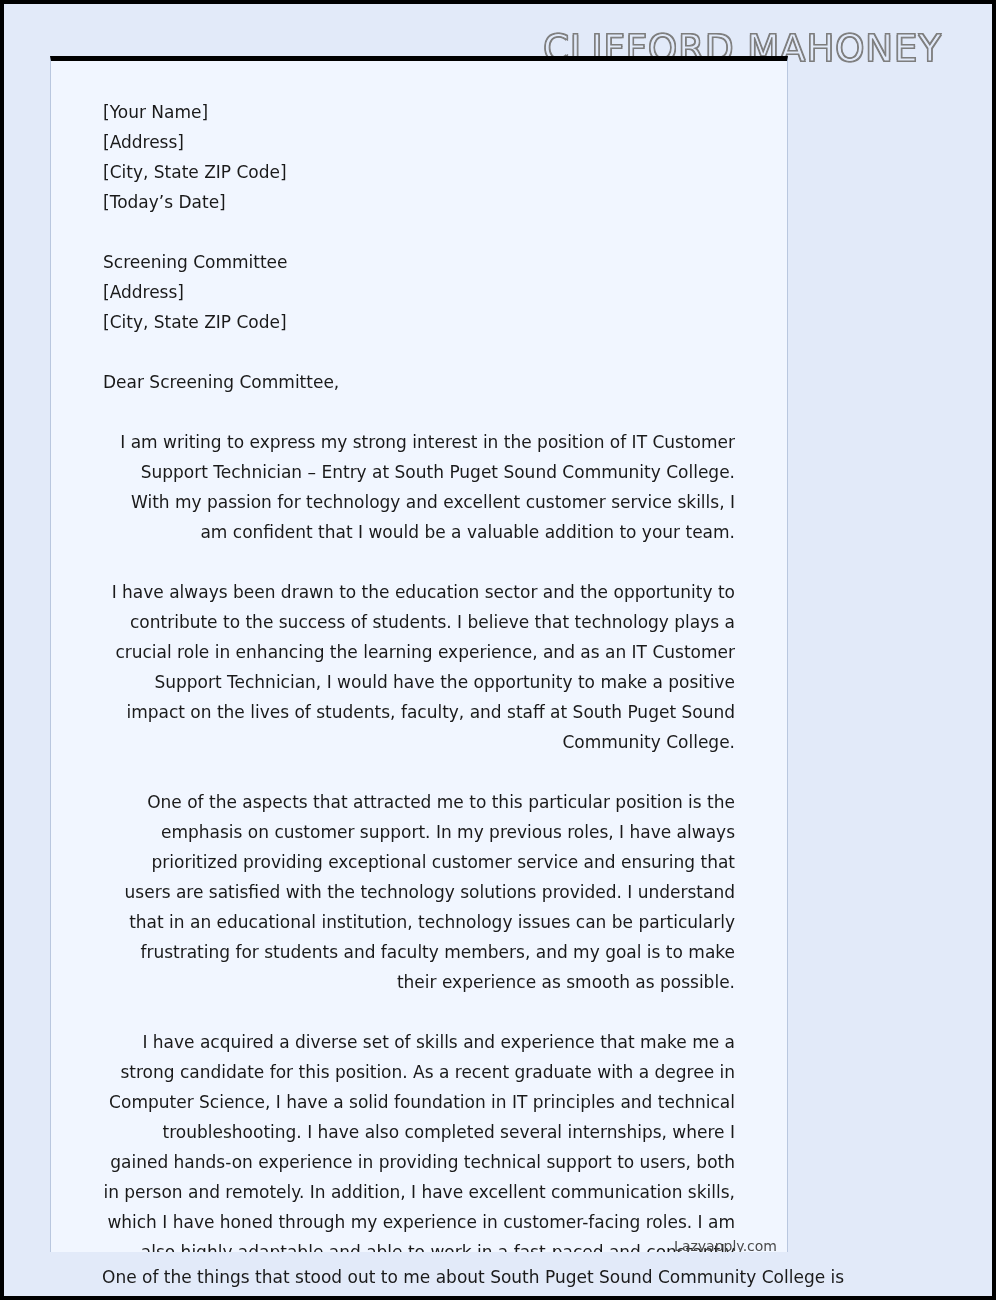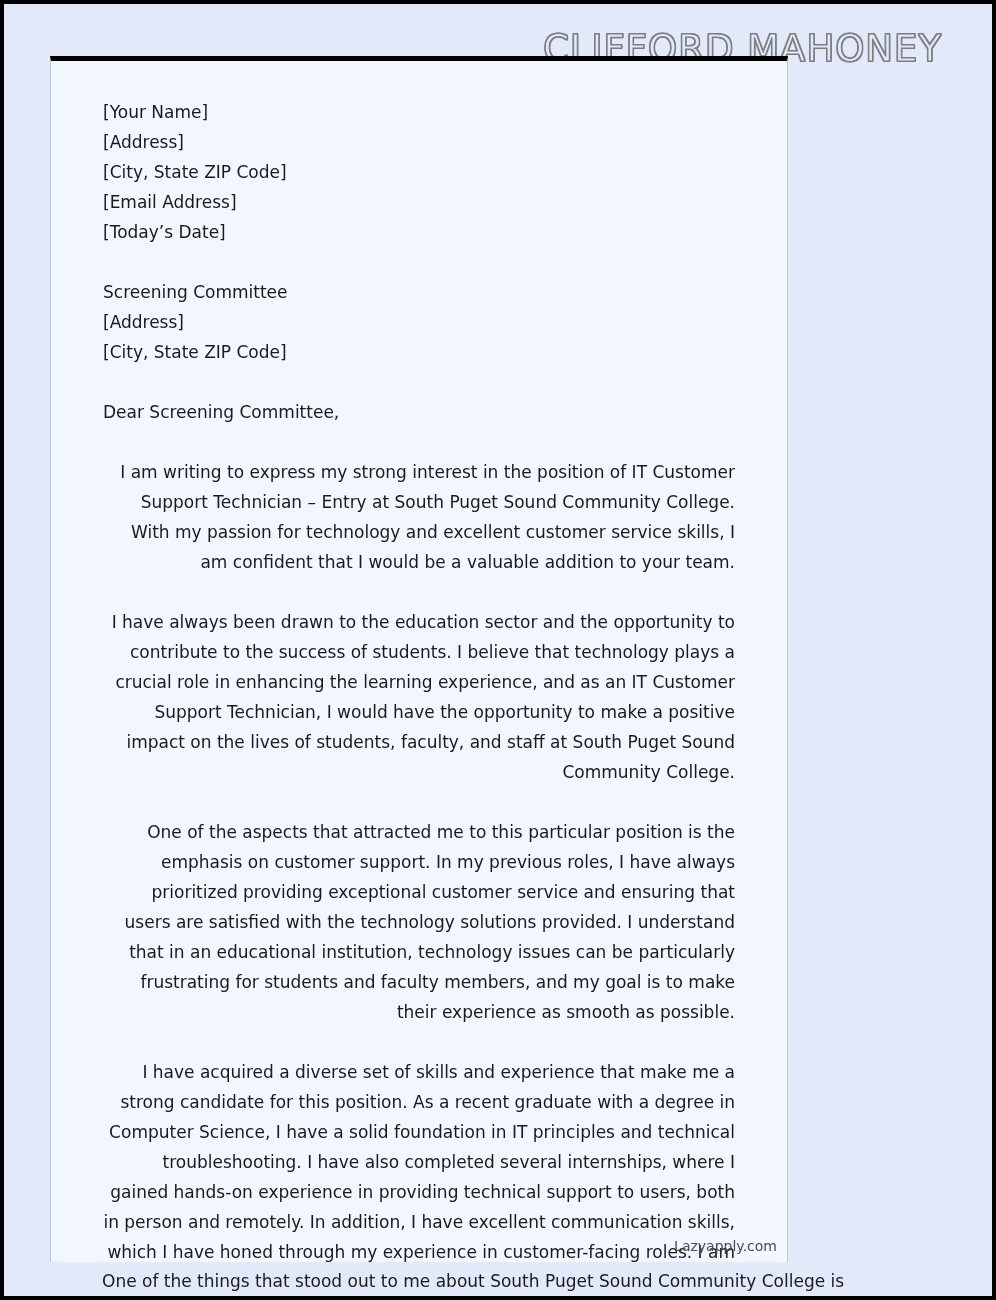--- a/index.html
+++ b/index.html
@@ -82,27 +82,27 @@
     right: 10px;
     bottom: 42px;
     font-size: 14px;
     color: #4a4a4a;
   }
   .overflow-line {
     position: absolute;
     left: 46px;
     right: 0;
     bottom: 0;
-    height: 34px;
+    height: 44px;
     background: #e2eaf9;
     font-size: 17px;
     line-height: 30px;
     color: #1a1a1a;
     padding-left: 52px;
-    padding-top: 4px;
+    padding-top: 10px;
     box-sizing: border-box;
     white-space: nowrap;
     overflow: hidden;
   }
 </style>
 </head>
 <body>
 
 <div class="page">
 
@@ -110,21 +110,20 @@
     <div class="header-name">CLIFFORD MAHONEY</div>
   </div>
 
   <div class="sheet">
     <div class="letter">
 
       <div class="block">
         <div class="line">[Your Name]</div>
         <div class="line">[Address]</div>
         <div class="line">[City, State ZIP Code]</div>
-        <div class="line">[Email Address]</div>
         <div class="line">[Today’s Date]</div>
       </div>
 
       <div class="block">
         <div class="line">Screening Committee</div>
         <div class="line">[Address]</div>
         <div class="line">[City, State ZIP Code]</div>
       </div>
 
       <div class="block">

